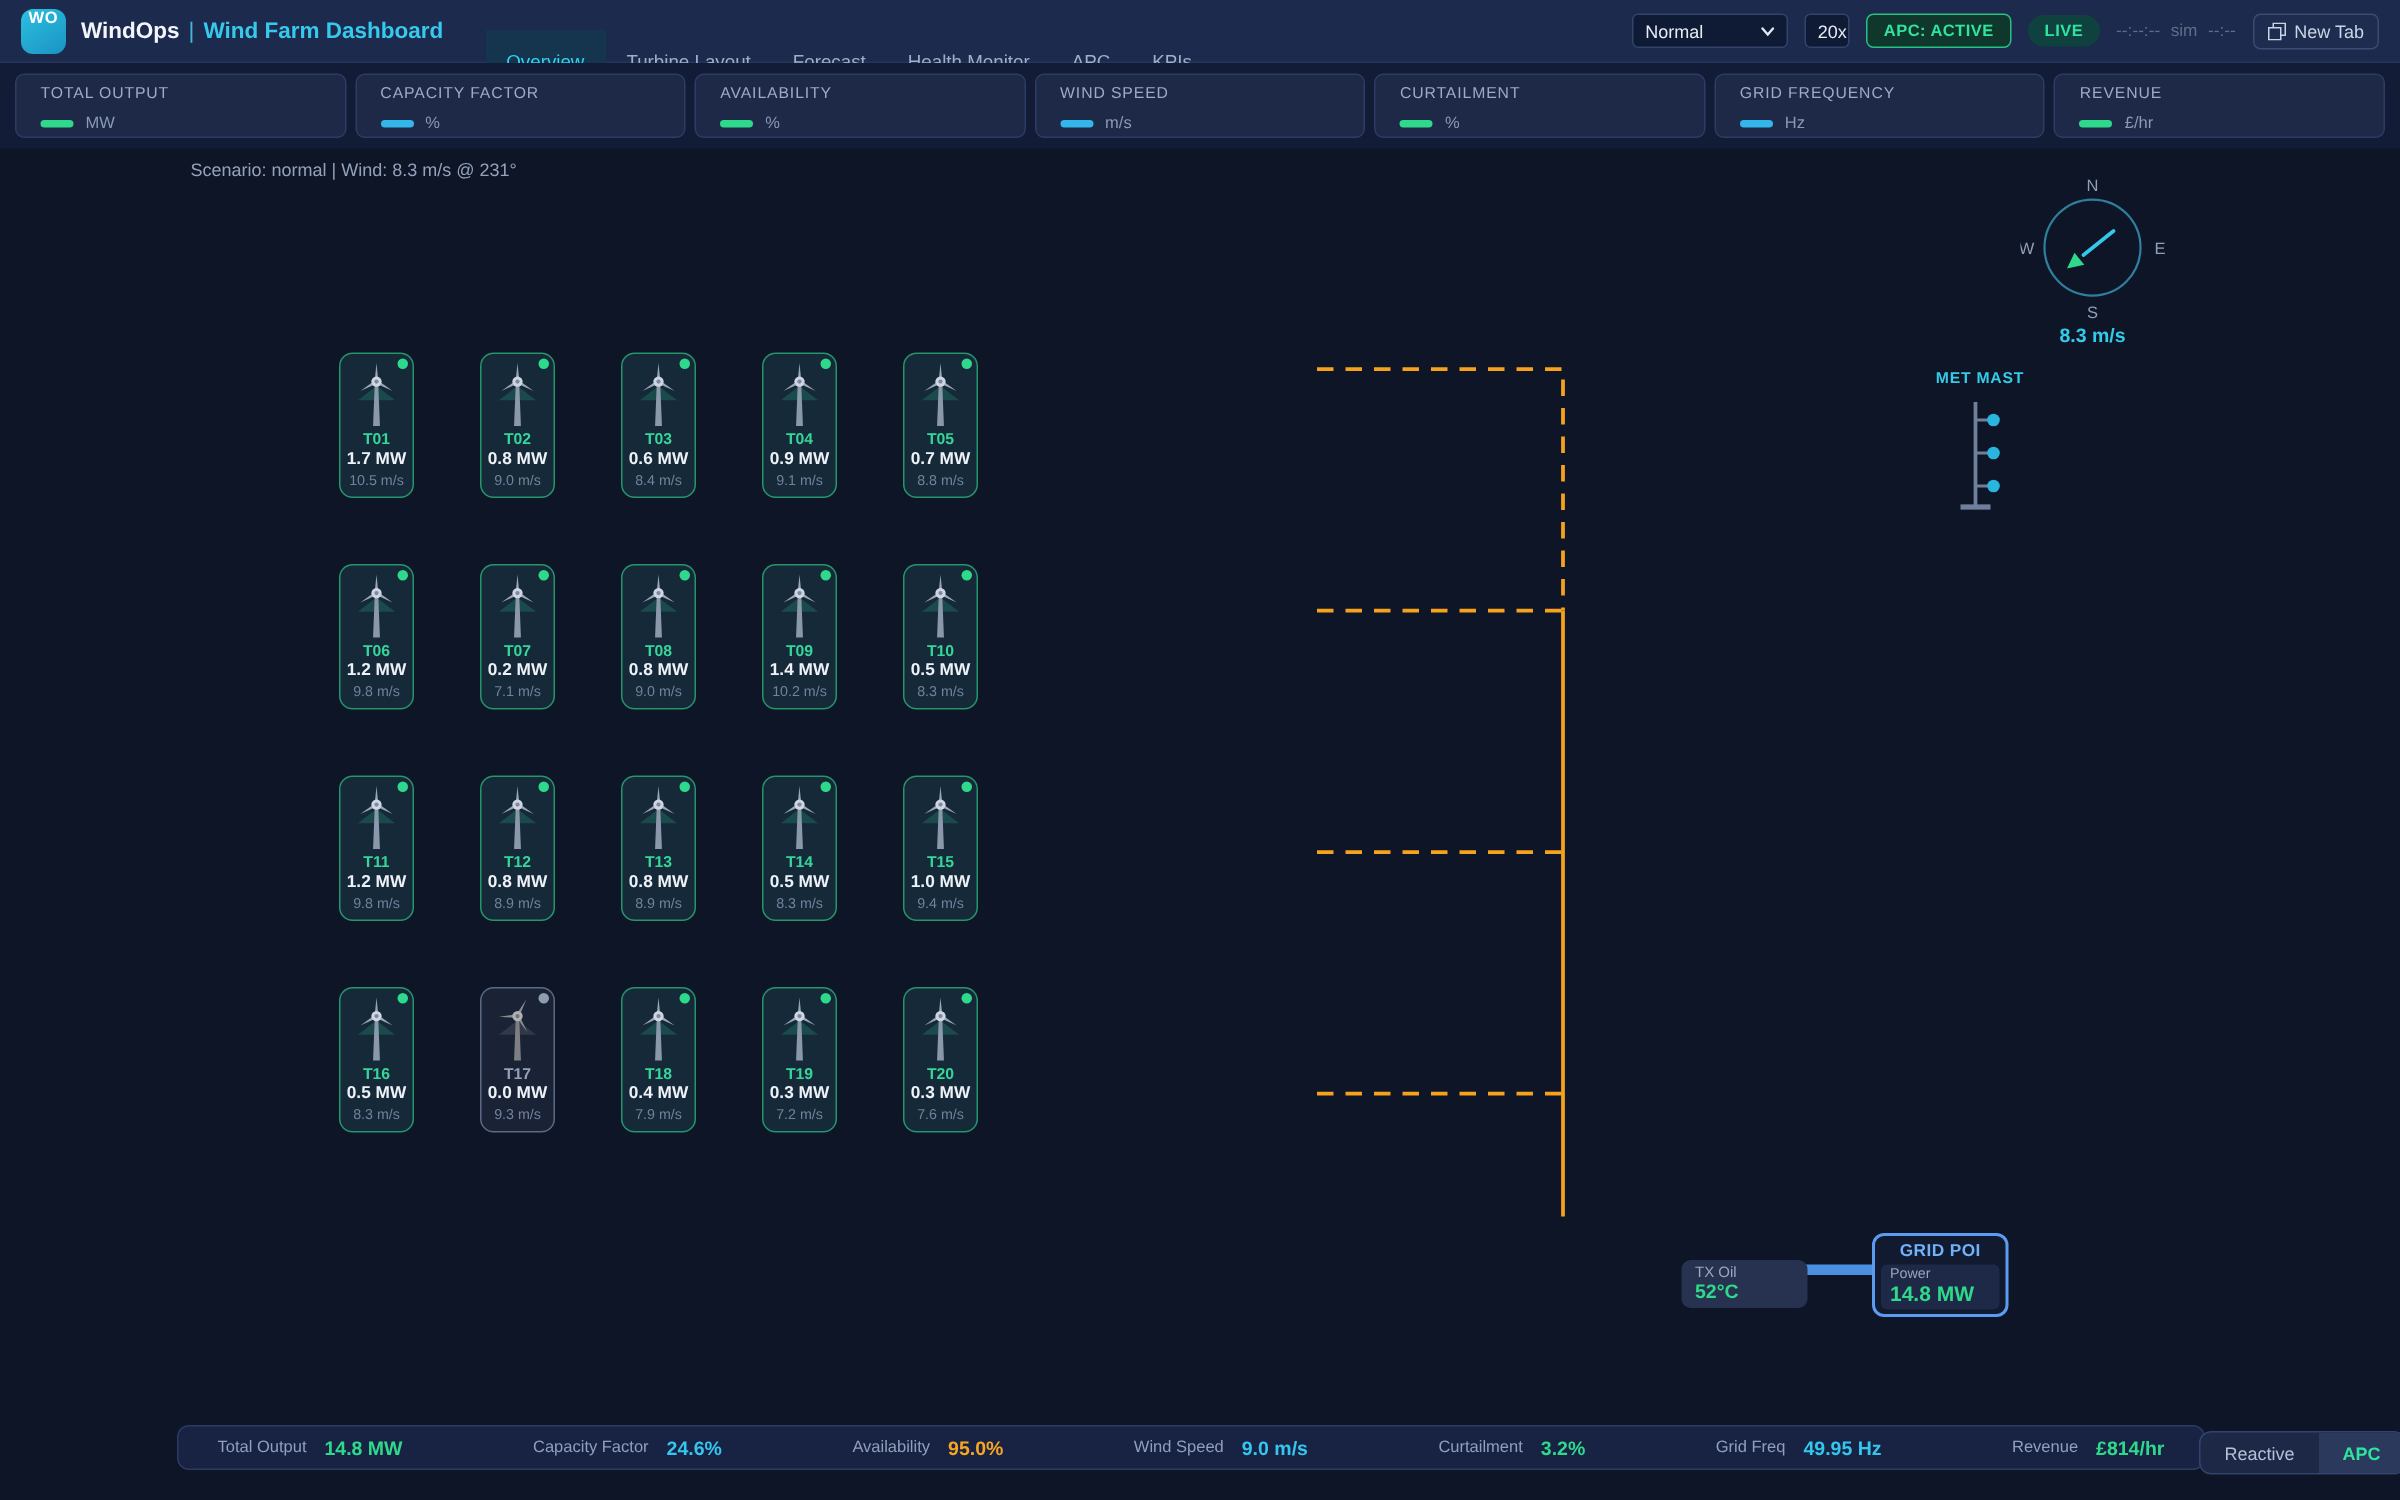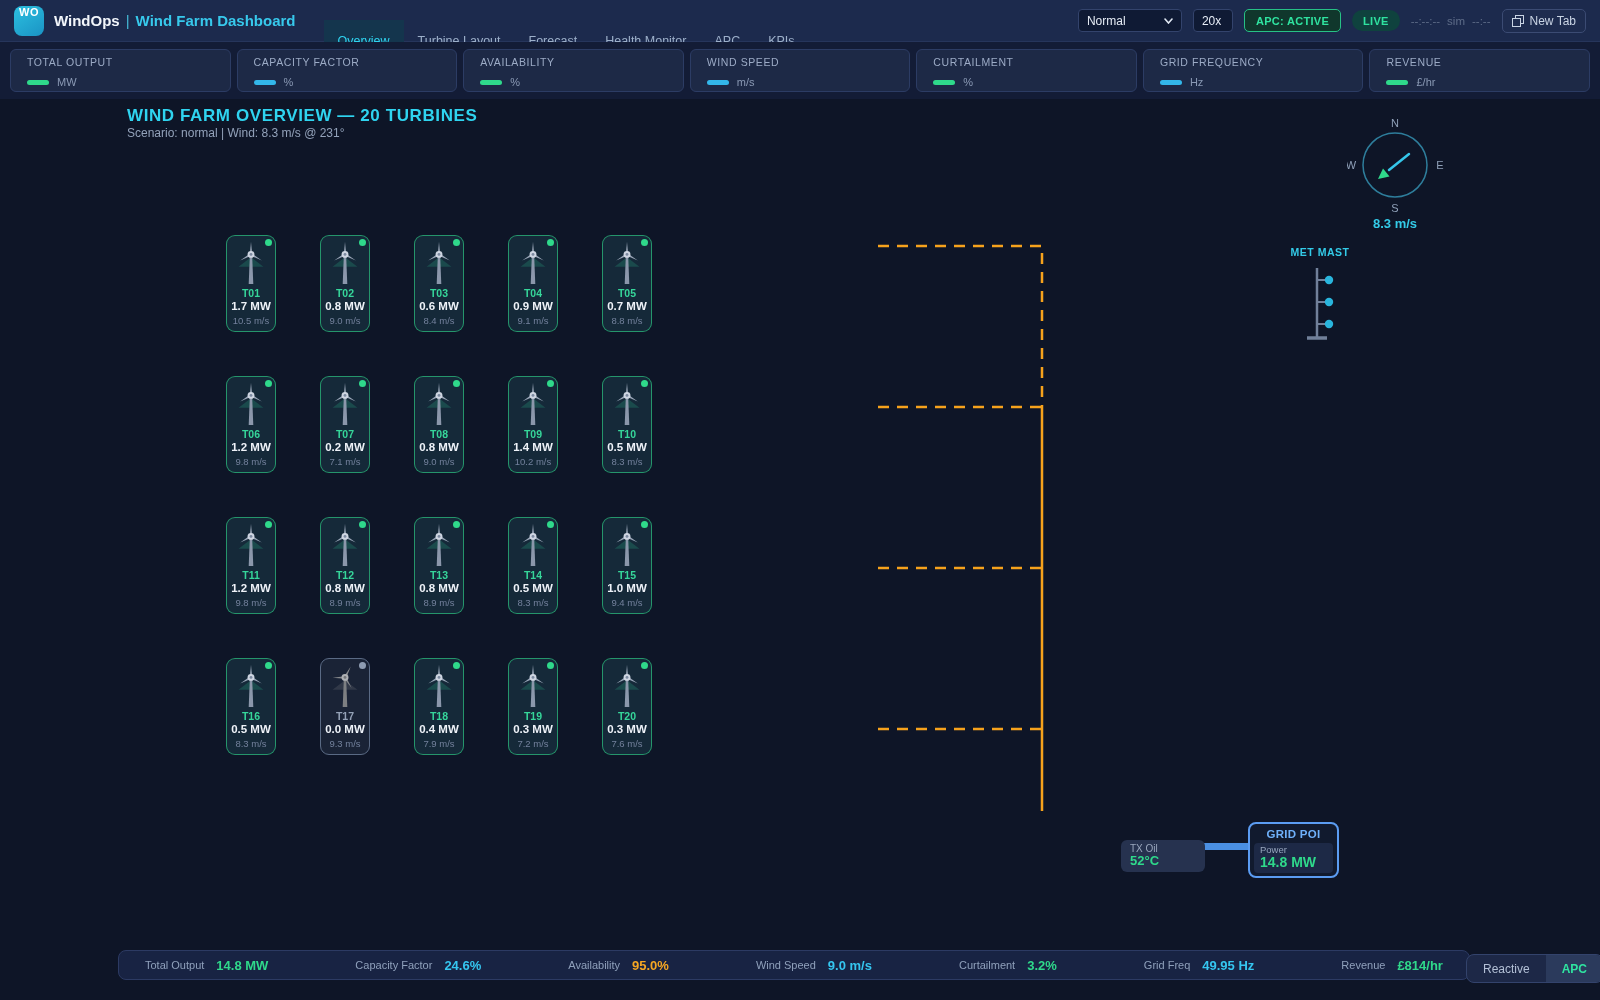--- a/index.html
+++ b/index.html
@@ -17,21 +17,21 @@
   .brand .sep { color:#44b9d6; margin:0 6px; font-weight:400; }
   .brand .sub { color:#37c9ec; }
   .tabs { display:flex; height:42px; margin-left:28px;margin-top:40px; }
   .tab { background:none; border:none; height:42px; padding:0 14px; font-family:inherit;
     font-size:12.5px; color:#9db0ca; cursor:pointer; display:flex; align-items:center; }
   .tab.active { color:#2fd4f0; background:#14354d; box-shadow:inset 0 -2px 0 #2fd4f0; }
   .header-right { margin-left:auto; display:flex; align-items:center; gap:11px; padding-right:14px; }
   .select { height:23px; background:#0f1a34; border:1px solid #33436c; border-radius:4px;
     color:#e6ecf5; font-size:12px; display:flex; align-items:center; justify-content:space-between;
     padding:0 8px; cursor:pointer; }
-  .select.w-norm { width:104px; } .select.w-speed { width:40px; }
+  .select.w-norm { width:104px; } .select.w-speed { width:30px; }
   .chev { width:9px; height:6px; margin-left:6px; }
   .apc-btn { height:23px; padding:0 11px; border-radius:5px; border:1px solid #27c186;
     background:#10372c; color:#2fe3a0; font-size:11px; font-weight:700; font-family:inherit;
     letter-spacing:.3px; cursor:pointer; }
   .live { height:21px; padding:0 11px; border-radius:999px; background:#0f423e; color:#2fe3a0;
     font-size:11px; font-weight:700; display:flex; align-items:center; letter-spacing:.3px; }
   .clock { font-size:11.5px; color:#5e6c88; display:flex; gap:7px; }
   .newtab { height:24px; padding:0 9px; border-radius:5px; border:1px solid #3b4b73;
     background:#1e2c4f; color:#c9d4e4; font-size:12px; font-family:inherit; display:flex;
     align-items:center; gap:6px; cursor:pointer; }
@@ -237,21 +237,20 @@
       <div class="kpi-card">
         <div class="kpi-label">REVENUE</div>
         <div class="kpi-row">
           <span class="kpi-dash" style="background: rgb(47, 217, 139);"></span>
           <span class="kpi-unit">£/hr</span>
         </div>
       </div>
     </div>
 
   <div class="ov-title">
-    <h1>WIND FARM OVERVIEW — 20 TURBINES</h1>
     <p>Scenario: normal | Wind: 8.3 m/s @ 231°</p>
   </div>
 
   <svg class="lines-svg">
     <path d="M878 246 H1042 V407" stroke="#f6a21c" stroke-width="2.5" fill="none" stroke-dasharray="11 8"></path>
     <path d="M878 407 H1042" stroke="#f6a21c" stroke-width="2.5" fill="none" stroke-dasharray="11 8"></path>
     <path d="M878 568 H1042" stroke="#f6a21c" stroke-width="2.5" fill="none" stroke-dasharray="11 8"></path>
     <path d="M878 729 H1042" stroke="#f6a21c" stroke-width="2.5" fill="none" stroke-dasharray="11 8"></path>
     <path d="M1042 407 V811" stroke="#f6a21c" stroke-width="2.5" fill="none"></path>
   </svg>

